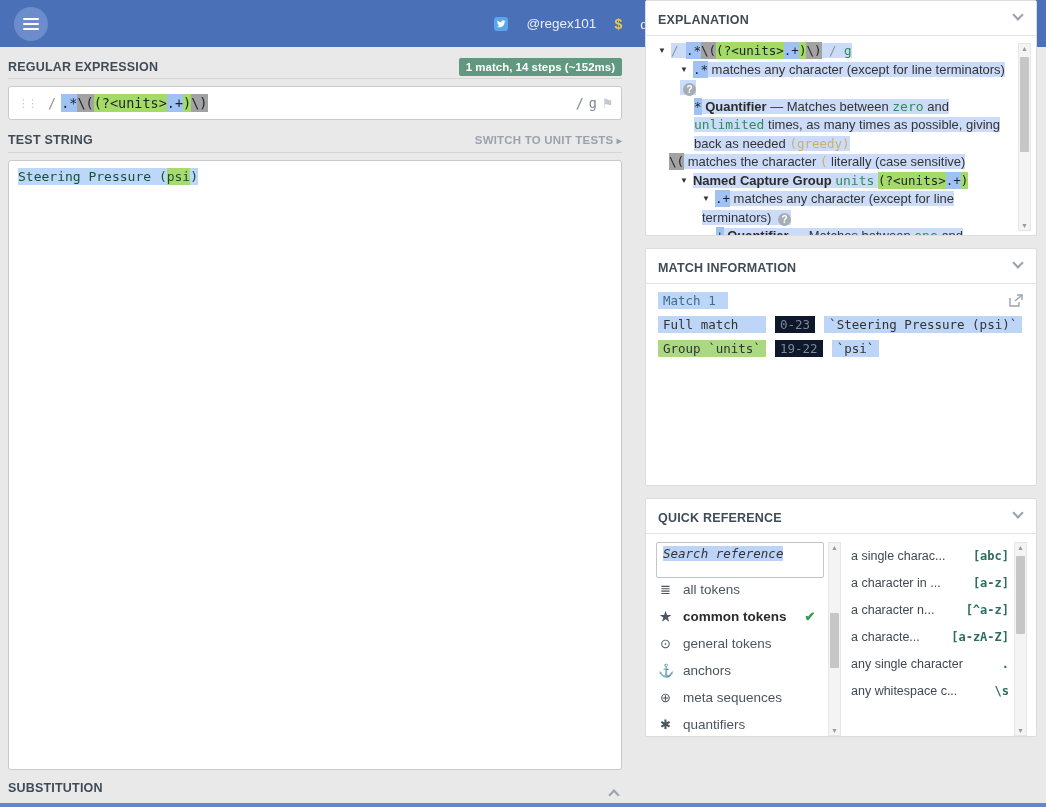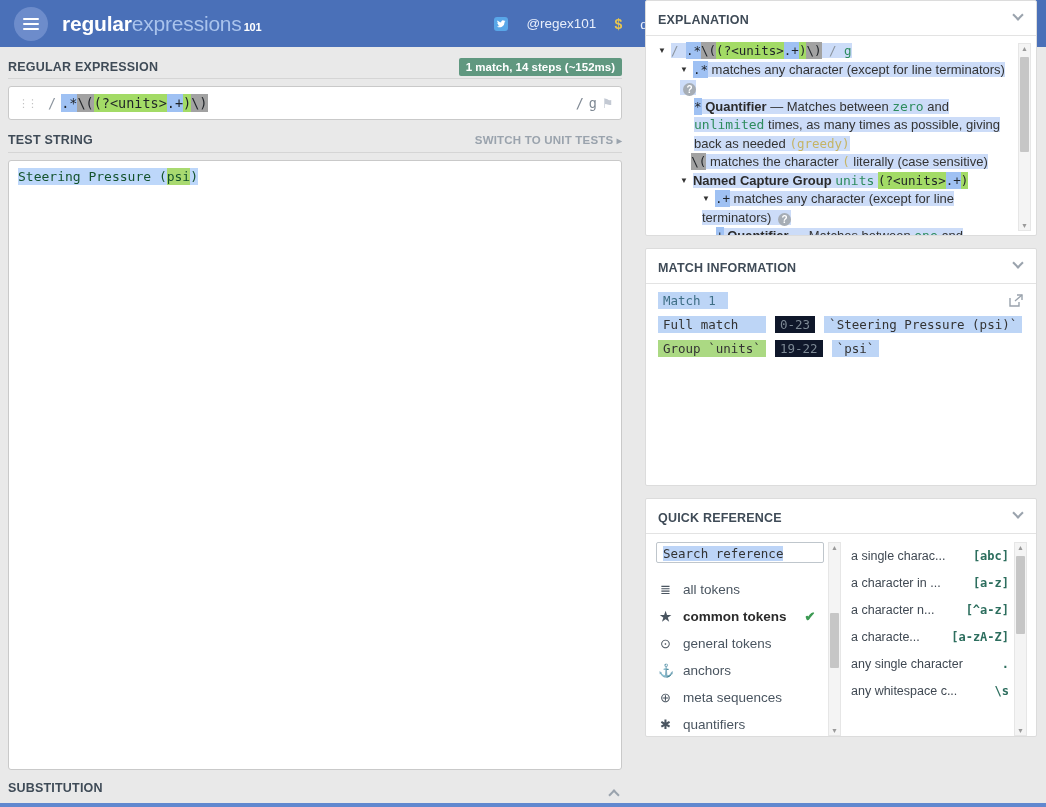--- a/index.html
+++ b/index.html
@@ -92,21 +92,21 @@
   .mi-row { display:flex; gap:9px; margin-bottom:7px; align-items:flex-start; }
   .chip { padding:1px 5px; color:#333; white-space:nowrap; }
   .chip.blue { background:#bdd5f6; }
   .chip.green { background:#abd983; }
   .chip.range { background:#0f172a; color:#7c8894; }
   .mi-match-head { color:#3f6f86; background:#bdd5f6; display:inline-block; padding:1px 5px; margin-bottom:7px; min-width:70px; }
   .mi-label { min-width:108px; }
 
   
   .quick-body { position:relative; padding:8px 10px; height:210px; }
-  .qr-search { position:absolute; left:10px; top:8px; width:168px; height:21px; border:1px solid #bfc6cc; border-radius:2px; background:#fff; padding:3px 6px; font-family:"DejaVu Sans Mono", monospace; font-size:12.5px; color:#333; cursor:text; }
+  .qr-search { position:absolute; left:10px; top:8px; width:168px; height:36px; border:1px solid #bfc6cc; border-radius:2px; background:#fff; padding:3px 6px; font-family:"DejaVu Sans Mono", monospace; font-size:12.5px; color:#333; cursor:text;font-style:italic; }
   .qr-search span { background:#bcd4f7; }
   .cat-list { position:absolute; left:12px; top:42px; width:160px; }
   .cat-item { display:flex; align-items:center; gap:10px; height:27px; font-size:13.5px; color:#4a5560; cursor:pointer; }
   .cat-item .cic { width:15px; text-align:center; color:#4a5560; font-size:13px; }
   .cat-item.active { font-weight:700; color:#2b2b2b; }
   .cat-item .ck { color:#3c9a53; font-weight:700; margin-left:8px; font-size:13px; }
   .ref-list { position:absolute; left:205px; top:8px; width:158px; }
   .ref-item { display:flex; justify-content:space-between; align-items:center; height:27px; font-size:12.5px; color:#3f4852; cursor:pointer; gap:6px; }
   .ref-item .code { font-family:"DejaVu Sans Mono", monospace; font-size:12px; font-weight:700; color:#2d6e5e; white-space:nowrap; }
 
@@ -116,23 +116,20 @@
 <body>
 
 <div id="app">
 
   <div class="header">
     <div class="burger">
         <i></i>
         <i></i>
         <i></i>
       </div>
-    <div class="logo">
-      <span class="p1">regular</span><span class="p2">expressions</span><span class="p3">101</span>
-    </div>
     <div class="nav">
         <span class="nav-item">
           <span class="ic-twitter">
             <svg width="10" height="10" viewBox="0 0 10 10">
               <path fill="#fff" d="M9.5 2.1c-.3.15-.7.25-1 .3.37-.22.64-.57.77-.98-.34.2-.72.35-1.12.43A1.76 1.76 0 0 0 5.1 3.05c0 .14.01.27.04.4A5 5 0 0 1 1.5 1.6a1.76 1.76 0 0 0 .55 2.35c-.29 0-.56-.09-.8-.22v.02c0 .85.6 1.56 1.41 1.72a1.8 1.8 0 0 1-.8.03 1.77 1.77 0 0 0 1.65 1.23A3.54 3.54 0 0 1 .9 7.46 5 5 0 0 0 8.6 3.25v-.23c.35-.25.65-.56.9-.92z"></path>
             </svg>
           </span>
           <span>@regex101</span>
         </span>
         <span class="nav-item">
@@ -198,21 +195,21 @@
 
   <div class="card" id="card-expl">
     <div class="card-head">
       <span class="sec-title">EXPLANATION</span>
       <span class="chev"></span>
     </div>
     <div class="expl-body">
         <div class="expl-line" style="padding-left: 0px;"><span class="tree-arrow">▼</span><span class="sel"><span class="seg-delim">/ </span><span class="tok tok-blue seg-mono">.*</span><span class="tok tok-grey seg-mono">\(</span><span class="tok tok-green seg-mono">(?&lt;units&gt;</span><span class="tok tok-blue seg-mono">.+</span><span class="tok tok-green seg-mono">)</span><span class="tok tok-grey seg-mono">\)</span><span class="seg-delim"> / </span><span class="seg-flag">g</span></span></div>
         <div class="expl-line" style="padding-left: 22px;"><span class="tree-arrow">▼</span><span class="sel"><span class="tok tok-blue seg-mono">.*</span><span> matches any character (except for line terminators) </span><span class="help-ic">?</span></span></div>
         <div class="expl-line" style="padding-left: 36px;"><span class="sel"><span class="tok tok-blue seg-mono">*</span><span class="seg-bold"> Quantifier</span><span> — Matches between </span><span class="code-green">zero</span><span> and </span><span class="code-green">unlimited</span><span> times, as many times as possible, giving back as needed </span><span class="code-tan">(greedy)</span></span></div>
-        <div class="expl-line" style="padding-left: 11px; text-align: center;"><span class="sel"><span class="tok tok-grey seg-mono">\(</span><span> matches the character </span><span class="code-tan">(</span><span> literally (case sensitive)</span></span></div>
+        <div class="expl-line" style="padding-left: 11px;"><span class="sel"><span class="tok tok-grey seg-mono">\(</span><span> matches the character </span><span class="code-tan">(</span><span> literally (case sensitive)</span></span></div>
         <div class="expl-line" style="padding-left: 22px;"><span class="tree-arrow">▼</span><span class="sel"><span class="seg-bold">Named Capture Group </span><span class="code-green">units</span><span> </span><span class="tok tok-green seg-mono">(?&lt;units&gt;</span><span class="tok tok-blue seg-mono">.+</span><span class="tok tok-green seg-mono">)</span></span></div>
         <div class="expl-line" style="padding-left: 44px;"><span class="tree-arrow">▼</span><span class="sel"><span class="tok tok-blue seg-mono">.+</span><span> matches any character (except for line terminators) </span><span class="help-ic">?</span></span></div>
         <div class="expl-line" style="padding-left: 58px;"><span class="sel"><span class="tok tok-blue seg-mono">+</span><span class="seg-bold"> Quantifier</span><span> — Matches between </span><span class="code-green">one</span><span> and</span></span></div>
       </div>
     <div class="sbar" style="right:5px; top:42px; height:188px;">
       <div class="arr up">▲</div>
       <div class="thumb" style="top:13px; height:95px;"></div>
       <div class="arr dn">▼</div>
     </div>
   </div>

